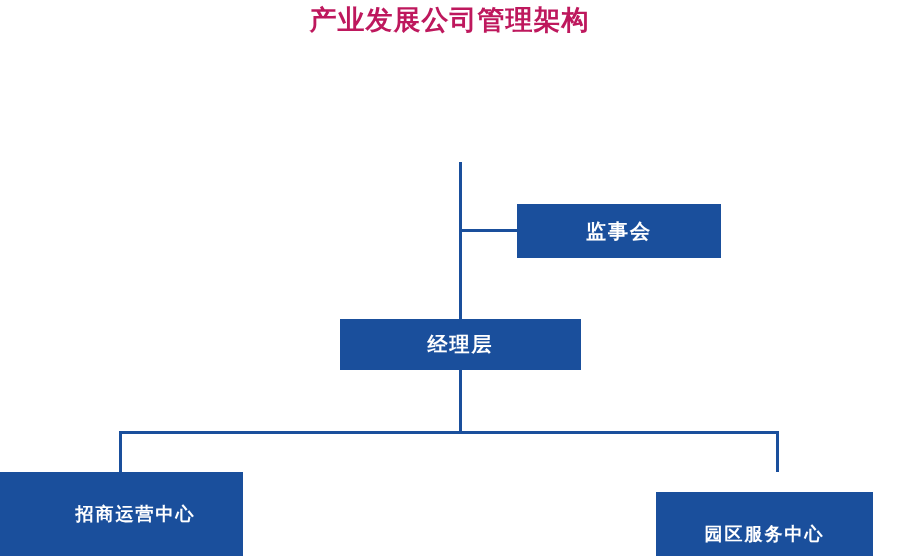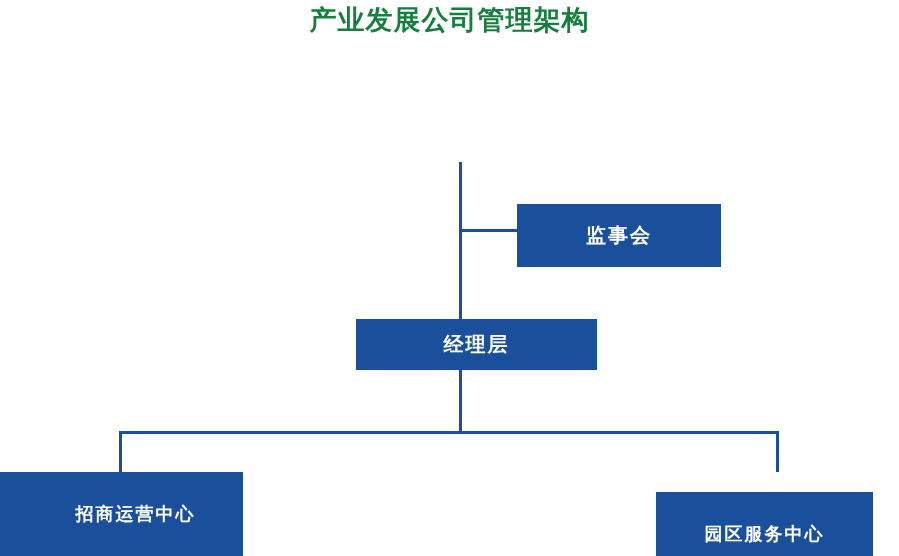--- a/index.html
+++ b/index.html
@@ -16,38 +16,38 @@
     overflow: hidden;
   }
   .chart-title {
     position: absolute;
     top: 2px;
     left: 0;
     width: 100%;
     text-align: center;
     font-size: 27px;
     font-weight: bold;
-    color: #15803d;
+    color: #be185d;
     letter-spacing: 1px;
   }
   .node {
     position: absolute;
     background: #1a4f9c;
     color: #ffffff;
     display: flex;
     align-items: center;
     justify-content: center;
     font-weight: bold;
     font-size: 20px;
     letter-spacing: 2px;
     box-sizing: border-box;
   }
   .node-board      { left: 340px; top: 110px; width: 241px; height: 52px; }
-  .node-supervisory{ left: 517px; top: 204px; width: 204px; height: 63px; text-align: center; }
-  .node-management { left: 340px; top: 319px; width: 241px; height: 51px; margin-left: 16px; }
+  .node-supervisory{ left: 517px; top: 204px; width: 204px; height: 54px; text-align: center; }
+  .node-management { left: 340px; top: 319px; width: 241px; height: 51px; }
   .node-investment { left: 0px;   top: 472px; width: 243px; height: 84px; font-size: 18px; padding-left: 28px; }
   .node-park       { left: 656px; top: 492px; width: 217px; height: 84px; font-size: 18px; }
 
   .connector {
     position: absolute;
     background: #1a4f9c;
   }
   .conn-board-to-mgmt   { left: 459px; top: 162px; width: 3px;   height: 157px; }
   .conn-branch-superv   { left: 461px; top: 229px; width: 56px;  height: 3px; }
   .conn-mgmt-down       { left: 459px; top: 370px; width: 3px;   height: 63px; }

